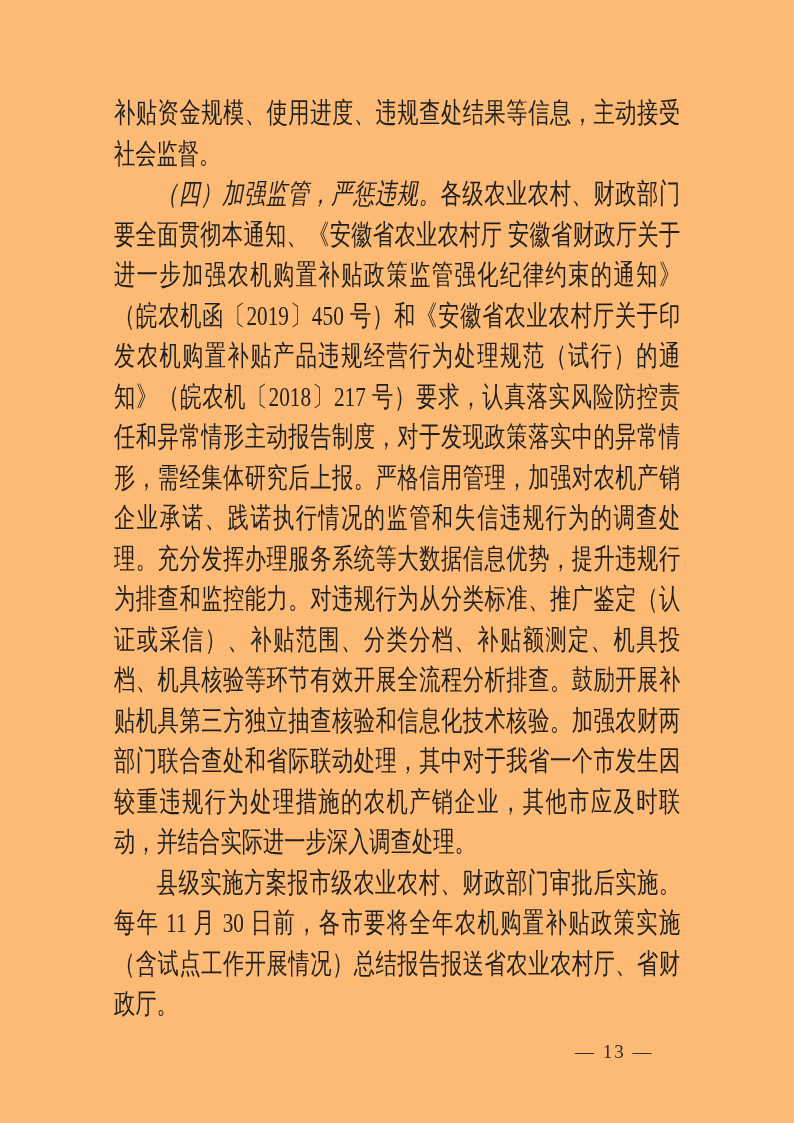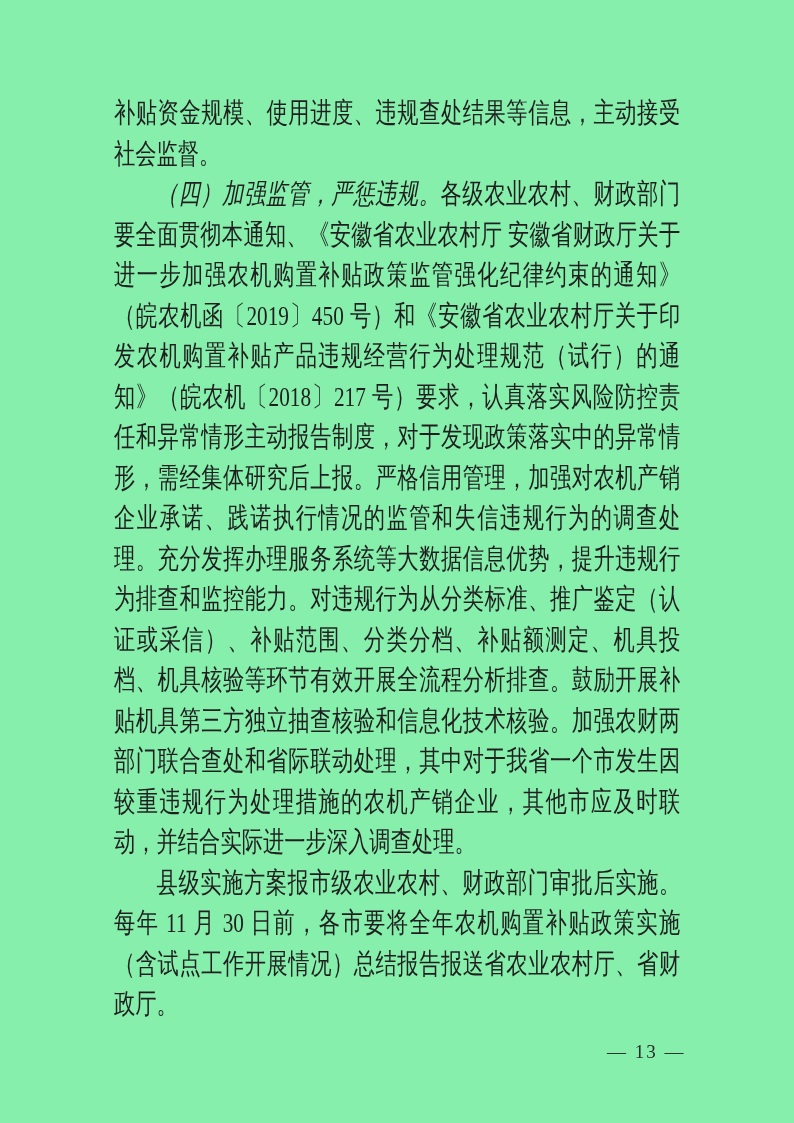--- a/index.html
+++ b/index.html
@@ -13,21 +13,21 @@
     position: relative;
     overflow: hidden;
     font-family: "Liberation Serif", "DejaVu Serif", serif;
   }
   .sheet {
     position: absolute;
     left: 0;
     top: 0;
     width: 794px;
     height: 1123px;
-    background: #86efac;
+    background: #fdba74;
   }
   .text-block {
     position: absolute;
     left: 114px;
     top: 93px;
     width: 566px;
   }
   
   .scale-wrap {
     width: 745px;
@@ -51,21 +51,20 @@
   .seg-kai  { font-style: italic; }   
   .page-number {
     position: absolute;
     left: 575px;
     top: 1041px;
     font-size: 19px;
     line-height: 22px;
     color: #2b2b2b;
     letter-spacing: 2px;
     white-space: nowrap;
-    margin-left: 32px;
   }
 </style>
 </head>
 <body style="background: rgb(255, 255, 255);">
 
 <div class="sheet">
   <div class="text-block">
     <div class="scale-wrap" id="paragraphs" style="color: rgb(31, 31, 31);">
         <p class="para"><span class="seg-body">补贴资金规模、使用进度、违规查处结果等信息，主动接受社会监督。</span></p>
         <p class="para indent"><span class="seg-kai">（四）加强监管，严惩违规。</span><span class="seg-body">各级农业农村、财政部门要全面贯彻本通知、《安徽省农业农村厅 安徽省财政厅关于进一步加强农机购置补贴政策监管强化纪律约束的通知》（皖农机函〔2019〕450 号）和《安徽省农业农村厅关于印发农机购置补贴产品违规经营行为处理规范（试行）的通知》（皖农机〔2018〕217 号）要求，认真落实风险防控责任和异常情形主动报告制度，对于发现政策落实中的异常情形，需经集体研究后上报。严格信用管理，加强对农机产销企业承诺、践诺执行情况的监管和失信违规行为的调查处理。充分发挥办理服务系统等大数据信息优势，提升违规行为排查和监控能力。对违规行为从分类标准、推广鉴定（认证或采信）、补贴范围、分类分档、补贴额测定、机具投档、机具核验等环节有效开展全流程分析排查。鼓励开展补贴机具第三方独立抽查核验和信息化技术核验。加强农财两部门联合查处和省际联动处理，其中对于我省一个市发生因较重违规行为处理措施的农机产销企业，其他市应及时联动，并结合实际进一步深入调查处理。</span></p>

